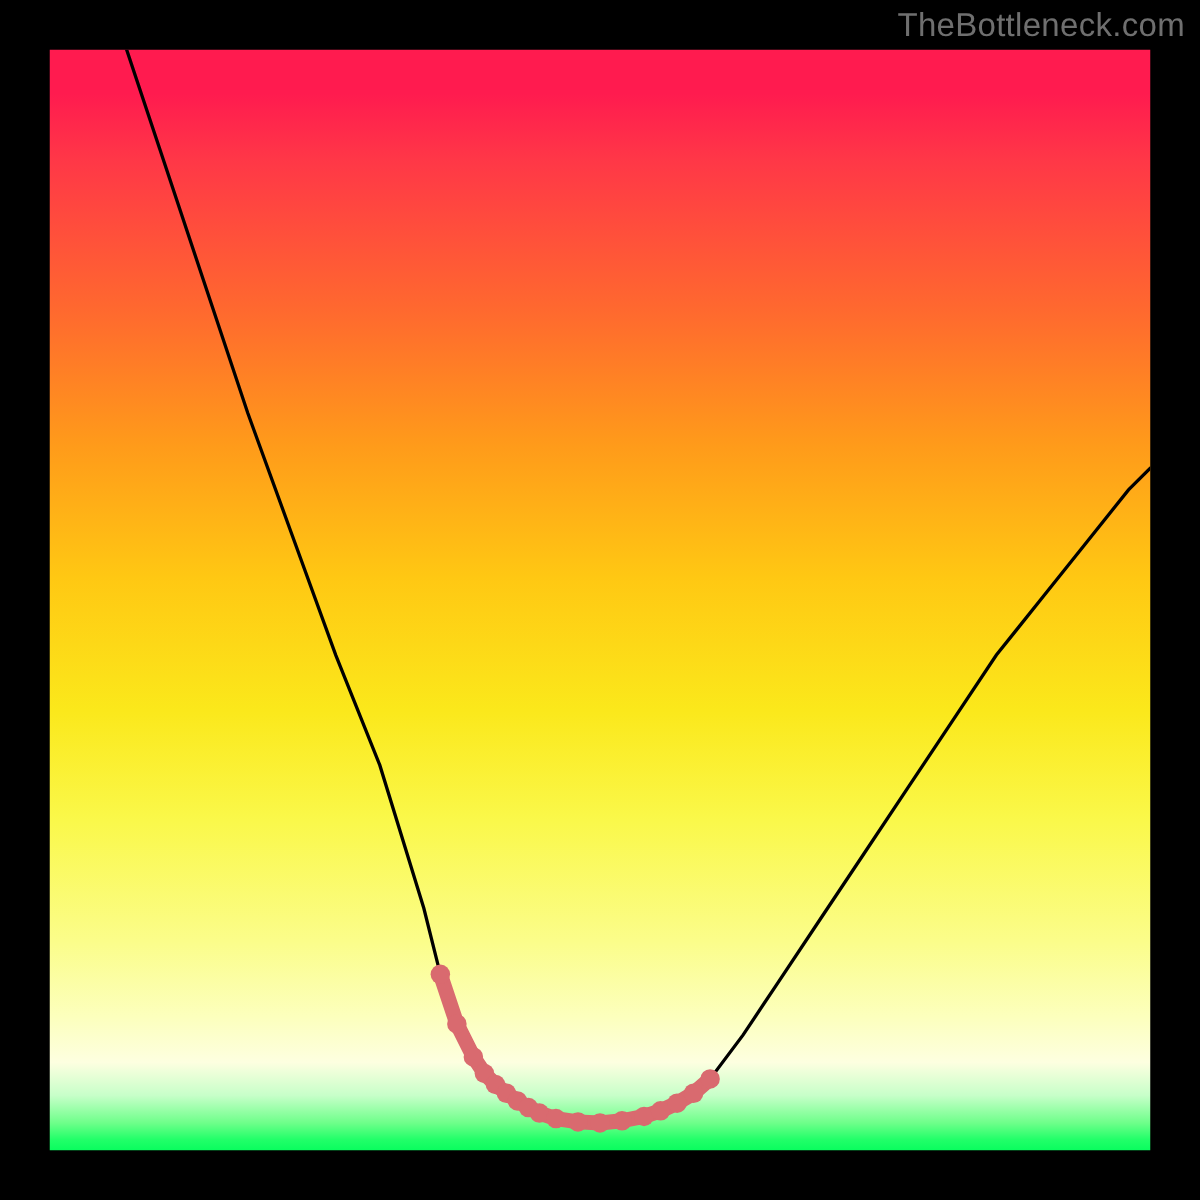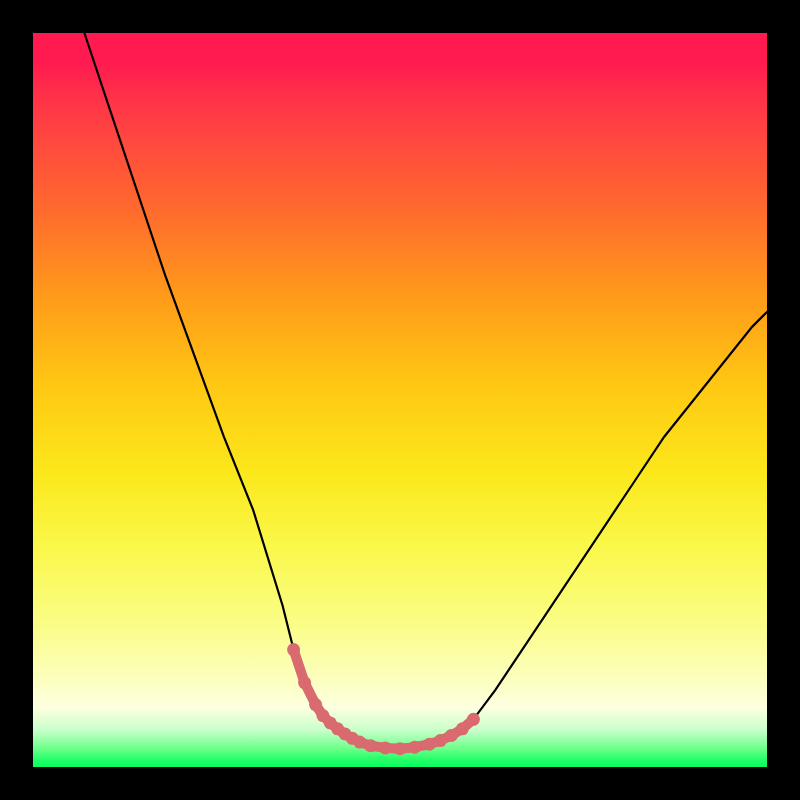--- a/index.html
+++ b/index.html
@@ -67,20 +67,21 @@
     left: 0;
     top: 0;
     width: 734px;
     height: 734px;
   }
 </style>
 </head>
 <body>
 
 <div class="frame">
+  <div class="watermark">TheBottleneck.com</div>
 
   <div class="plot">
     <div class="gradient"></div>
     <svg class="curves" viewBox="0 0 734 734" preserveAspectRatio="none">
       <path fill="none" stroke="#000" stroke-width="2.2" stroke-linecap="round" d="M51.38 0.00 L73.40 66.06 L102.76 154.14 L132.12 242.22 L161.48 322.96 L190.84 403.70 L220.20 477.10 L249.56 572.52 L260.57 616.56 L271.58 649.59 L282.59 671.61 L289.93 682.62 L297.27 689.96 L304.61 695.83 L311.95 700.97 L319.29 705.37 L326.63 709.04 L337.64 712.71 L352.32 714.92 L367.00 715.65"></path>
       <path fill="none" stroke="#000" stroke-width="2.2" stroke-linecap="round" d="M367.00 715.65 L381.68 714.18 L396.36 711.25 L407.37 707.58 L418.38 702.44 L429.39 695.83 L440.40 686.29 L462.42 656.93 L484.44 623.90 L513.80 579.86 L543.16 535.82 L572.52 491.78 L601.88 447.74 L631.24 403.70 L660.60 367.00 L689.96 330.30 L719.32 293.60 L734.00 278.92"></path>
       <path fill="none" stroke-width="10" stroke-linecap="round" stroke-linejoin="round" stroke="#d96a6f" d="M260.57 616.56 L271.58 649.59 L282.59 671.61 L289.93 682.62 L297.27 689.96 L304.61 695.83 L311.95 700.97 L319.29 705.37 L326.63 709.04 L337.64 712.71 L352.32 714.92 L367.00 715.65 L381.68 714.18 L396.36 711.25 L407.37 707.58 L418.38 702.44 L429.39 695.83 L440.40 686.29"></path>
       <g>
           <circle r="6.5" fill="#d96a6f" cx="260.57" cy="616.56"></circle>
           <circle r="6.5" fill="#d96a6f" cx="271.58" cy="649.59"></circle>

